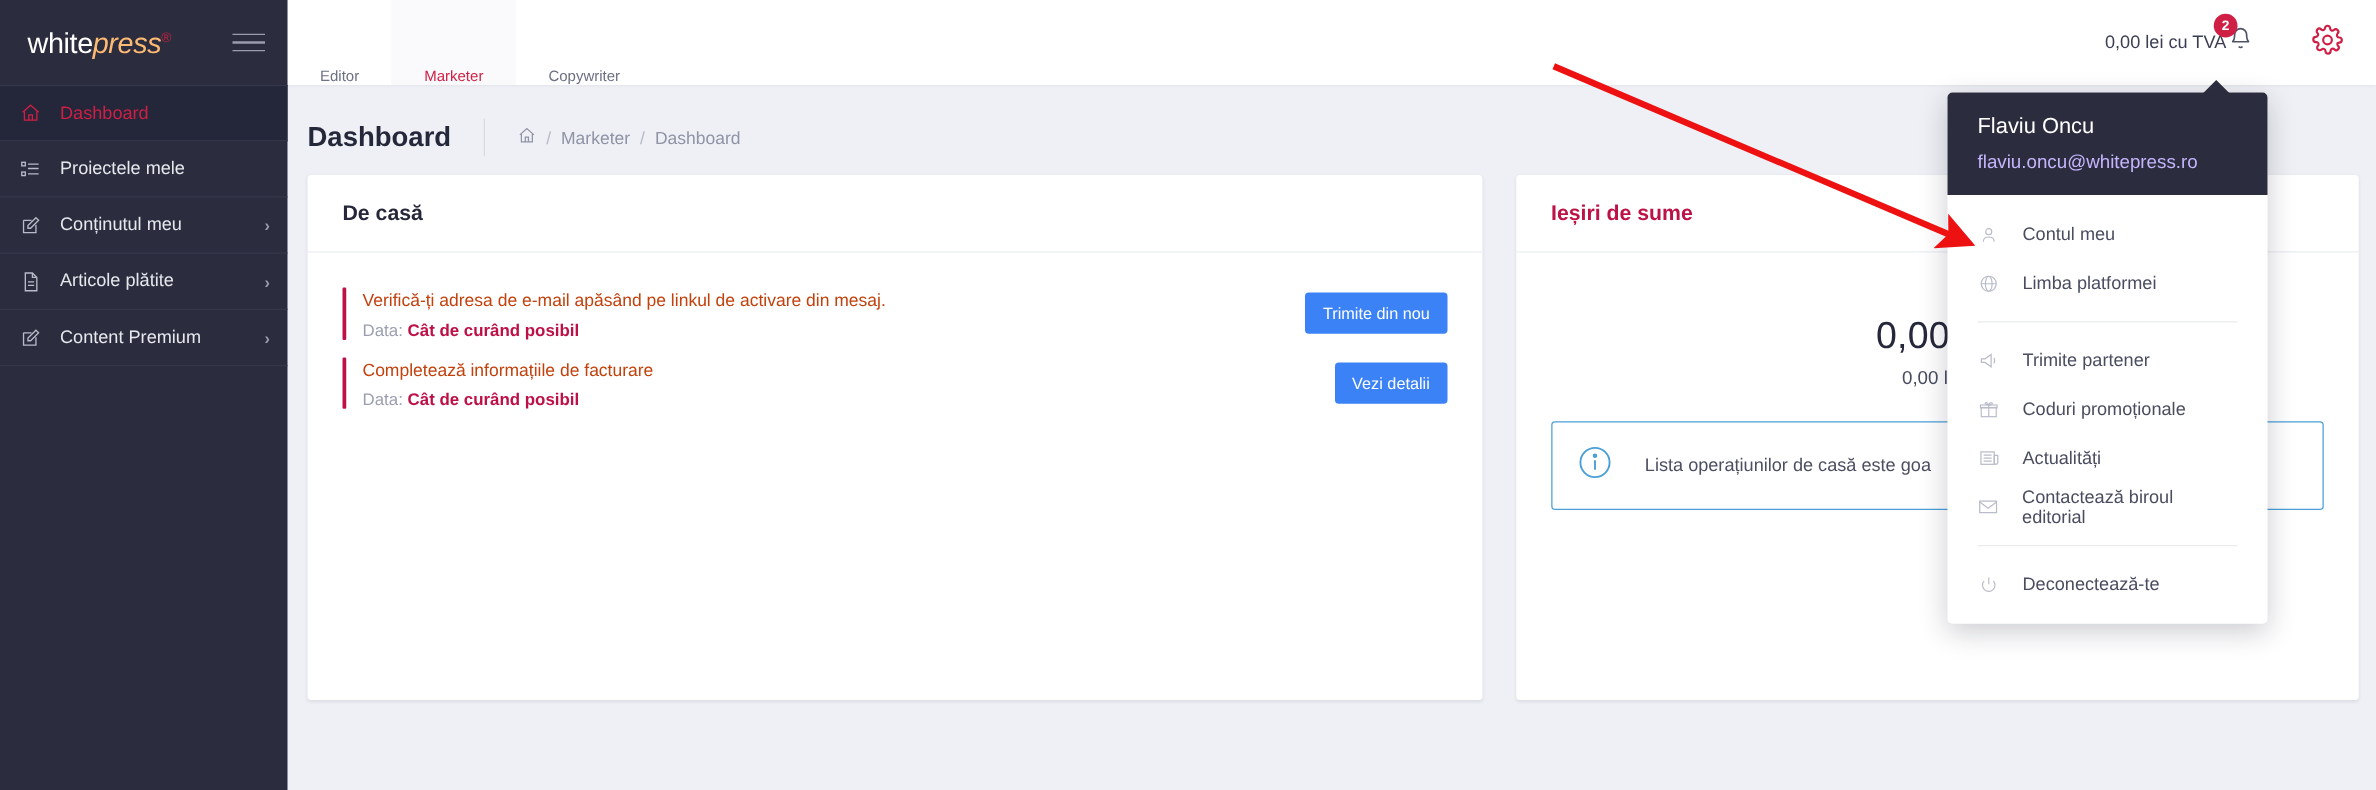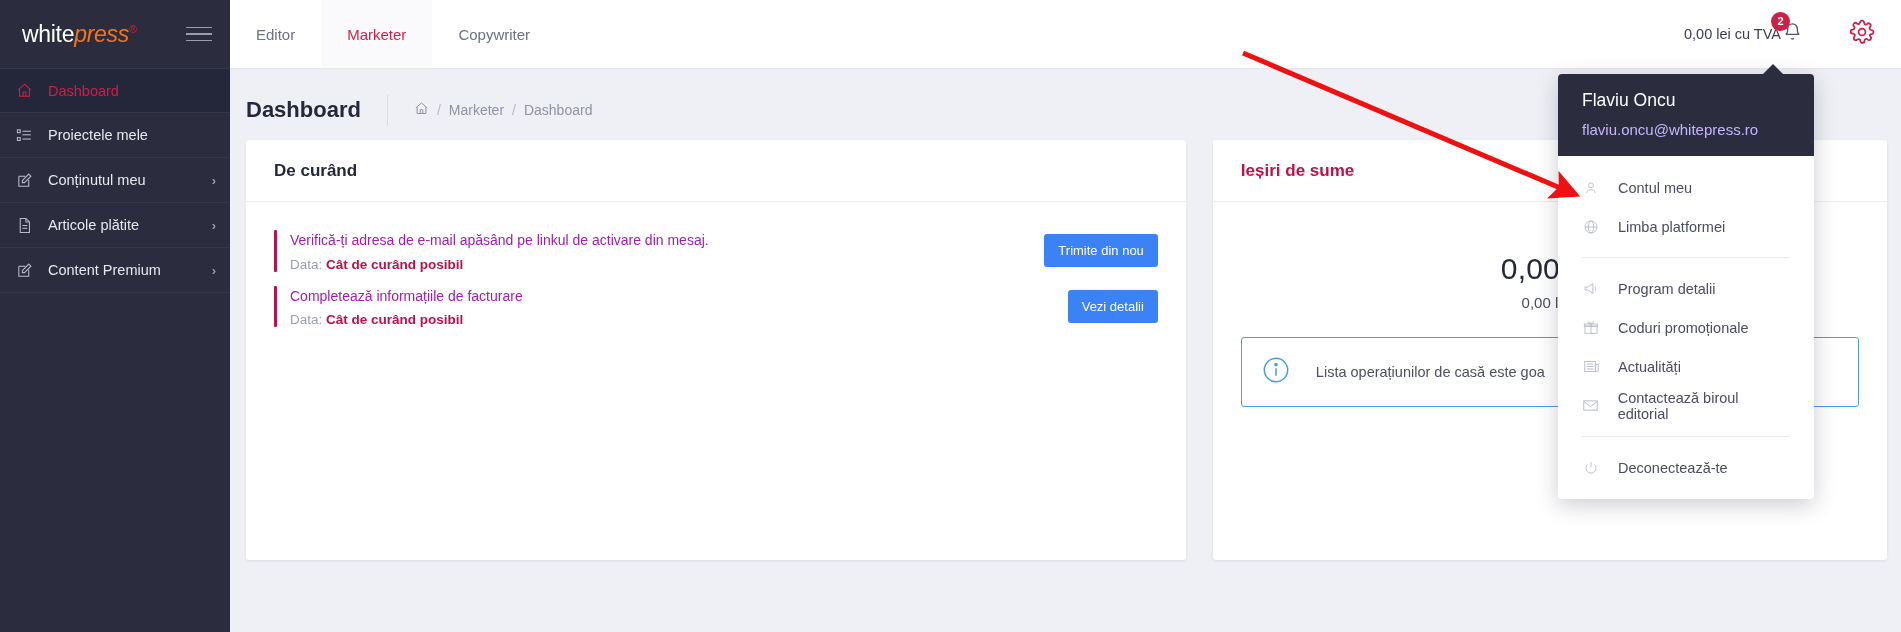--- a/index.html
+++ b/index.html
@@ -17,21 +17,21 @@
     width: 230px; height: 632px;
     background: #2b2d3e;
     z-index: 30;
   }
   .logo-row {
     height: 68px; display: flex; align-items: center;
     padding: 0 18px 0 22px; justify-content: space-between;
   }
   .logo { font-size: 23px; letter-spacing: -0.3px; white-space: nowrap; }
   .logo .w { color: #ffffff; font-weight: normal; }
-  .logo .p { color: #f97316; font-style: italic; font-weight: normal; text-align: center; }
+  .logo .p { color: #fdba74; font-style: italic; font-weight: normal; text-align: center; }
   .logo .r { color: #cf1f45; font-size: 11px; vertical-align: super; }
   .hamburger { width: 26px; display: flex; flex-direction: column; gap: 5px; cursor: pointer; }
   .hamburger span { display: block; height: 1.5px; background: #9a9cad; width: 100%; }
 
   .nav-item {
     display: flex; align-items: center;
     height: 45px; padding: 0 14px 0 16px;
     color: #e7e8ee; font-size: 14.5px;
     border-bottom: 1px solid #34364a;
     cursor: pointer; position: relative;
@@ -47,22 +47,22 @@
   
   .topbar {
     position: absolute; left: 230px; top: 0;
     width: 1671px; height: 68px;
     background: #ffffff;
     display: flex; align-items: stretch;
     z-index: 25;
     box-shadow: 0 1px 2px rgba(0,0,0,.05);
   }
   .tab {
-    display: flex; align-items: center;
-    padding: 0 26px; font-size: 15px; color: #6c7184;
+    display: flex; align-items: flex-end;
+    padding: 0 26px; font-size: 12px; color: #6c7184;
     cursor: pointer; position: relative;
   }
   .tab.active { color: #cf1f45; background: #fafafc; }
   .topbar-right { margin-left: auto; display: flex; align-items: center; padding-right: 26px; gap: 0; }
   .balance { font-size: 14.5px; color: #3b3e52; }
   .bell-wrap { position: relative; margin-right: 45px; cursor: pointer; display:flex; align-items:center;}
   .badge {
     position: absolute; top: -9px; left: -10px;
     background: #cf1f45; color: #fff;
     font-size: 11px; width: 19px; height: 19px; border-radius: 50%;
@@ -84,21 +84,21 @@
   .card-left { width: 948px; height: 420px; }
   .card-right { width: 680px; height: 420px; }
   .card-head { height: 62px; display: flex; align-items: center; padding-left: 28px; border-bottom: 1px solid #eceef3; }
   .card-title { font-size: 17px; font-weight: bold; color: #25273a; }
   .card-title.pink { color: #bd1246; }
   .card-body { padding: 24px 28px 0 28px; }
 
   .todo-row { display: flex; align-items: center; padding: 4px 0 10px 0; }
   .todo-bar { width: 3px; background: #bd1046; align-self: stretch; margin-right: 13px; border-radius: 1px; }
   .todo-texts { flex: 1; }
-  .todo-main { font-size: 14px; color: #a21caf; line-height: 1.55; }
+  .todo-main { font-size: 14px; color: #c2410c; line-height: 1.55; }
   .todo-sub { font-size: 13.5px; color: #9a9eb0; margin-top: 5px; }
   .todo-sub b { color: #bd1046; font-weight: bold; }
   .btn-green {
     background: #3b82f6; color: #fff; border: 0; border-radius: 3px;
     font-size: 13px; padding: 9px 14px; cursor: pointer;
     font-family: Liberation Sans, sans-serif; white-space: nowrap;
   }
 
   .amount-big { font-size: 30px; color: #25273a; text-align: center; padding-top: 26px; letter-spacing: .2px; }
   .amount-small { font-size: 15px; color: #4a4d60; text-align: center; padding-top: 8px; }
@@ -266,21 +266,21 @@
         <a>Marketer</a>
         <span class="sep">/</span>
         <span>Dashboard</span>
       </div>
     </div>
 
     <div class="cards">
 
       <div class="card card-left">
         <div class="card-head">
-          <span class="card-title">De curând</span>
+          <span class="card-title">De casă</span>
         </div>
         <div class="card-body">
 
           <div class="todo-row">
             <div class="todo-bar"></div>
             <div class="todo-texts">
               <div class="todo-main">Verifică-ți adresa de e-mail apăsând pe linkul de activare din mesaj.</div>
               <div class="todo-sub">
                 <span>Data:</span>
                 <b>Cât de curând posibil</b>
@@ -357,21 +357,21 @@
 
       <div class="dd-sep"></div>
 
       <div class="dd-item">
         <span class="dd-ico">
           <svg width="17" height="17" viewBox="0 0 24 24">
               <path d="M3 10v4h4l7 5V5l-7 5H3z"></path>
               <path d="M17 9c1.2 1.2 1.2 4.8 0 6"></path>
             </svg>
         </span>
-        <span class="dd-label">Program detalii</span>
+        <span class="dd-label">Trimite partener</span>
       </div>
       <div class="dd-item">
         <span class="dd-ico">
           <svg width="16" height="16" viewBox="0 0 24 24">
               <rect x="3" y="9" width="18" height="11"></rect>
               <rect x="2" y="6" width="20" height="3.5"></rect>
               <line x1="12" y1="6" x2="12" y2="20"></line>
               <path d="M12 6S10.5 2.5 8.3 3.3 9.5 6 12 6z"></path>
               <path d="M12 6s1.5-3.5 3.7-2.7S14.5 6 12 6z"></path>
             </svg>

